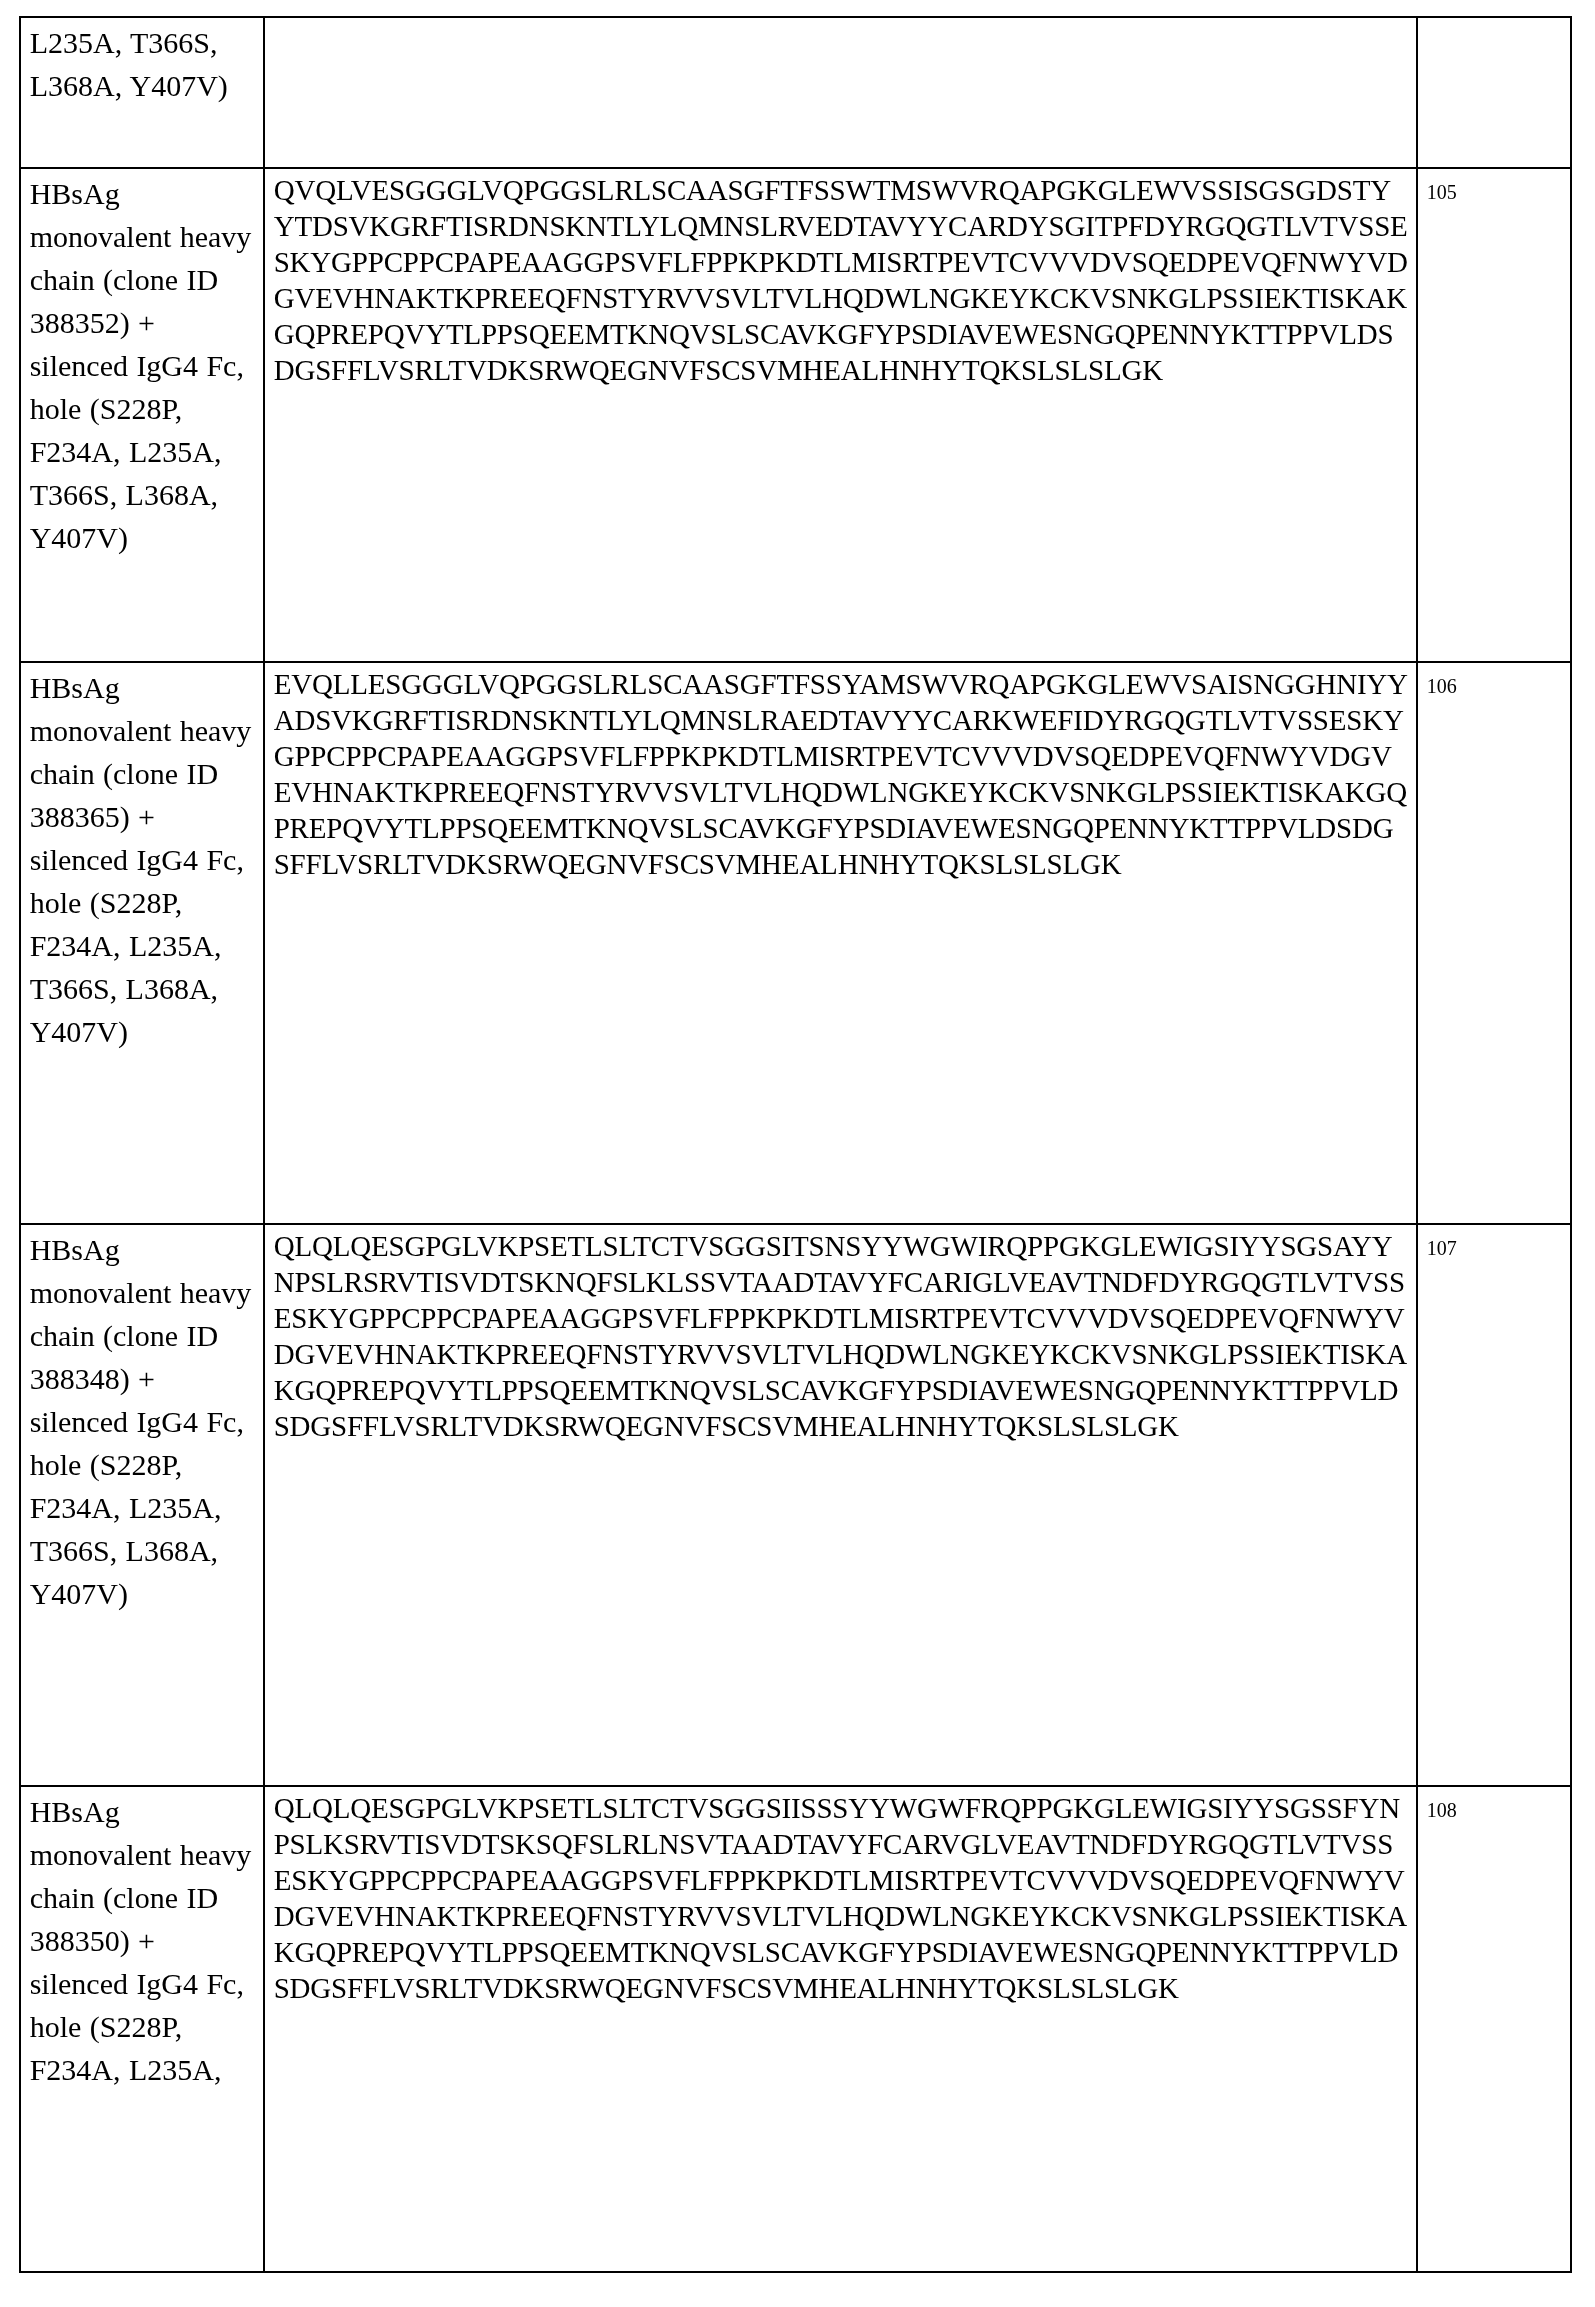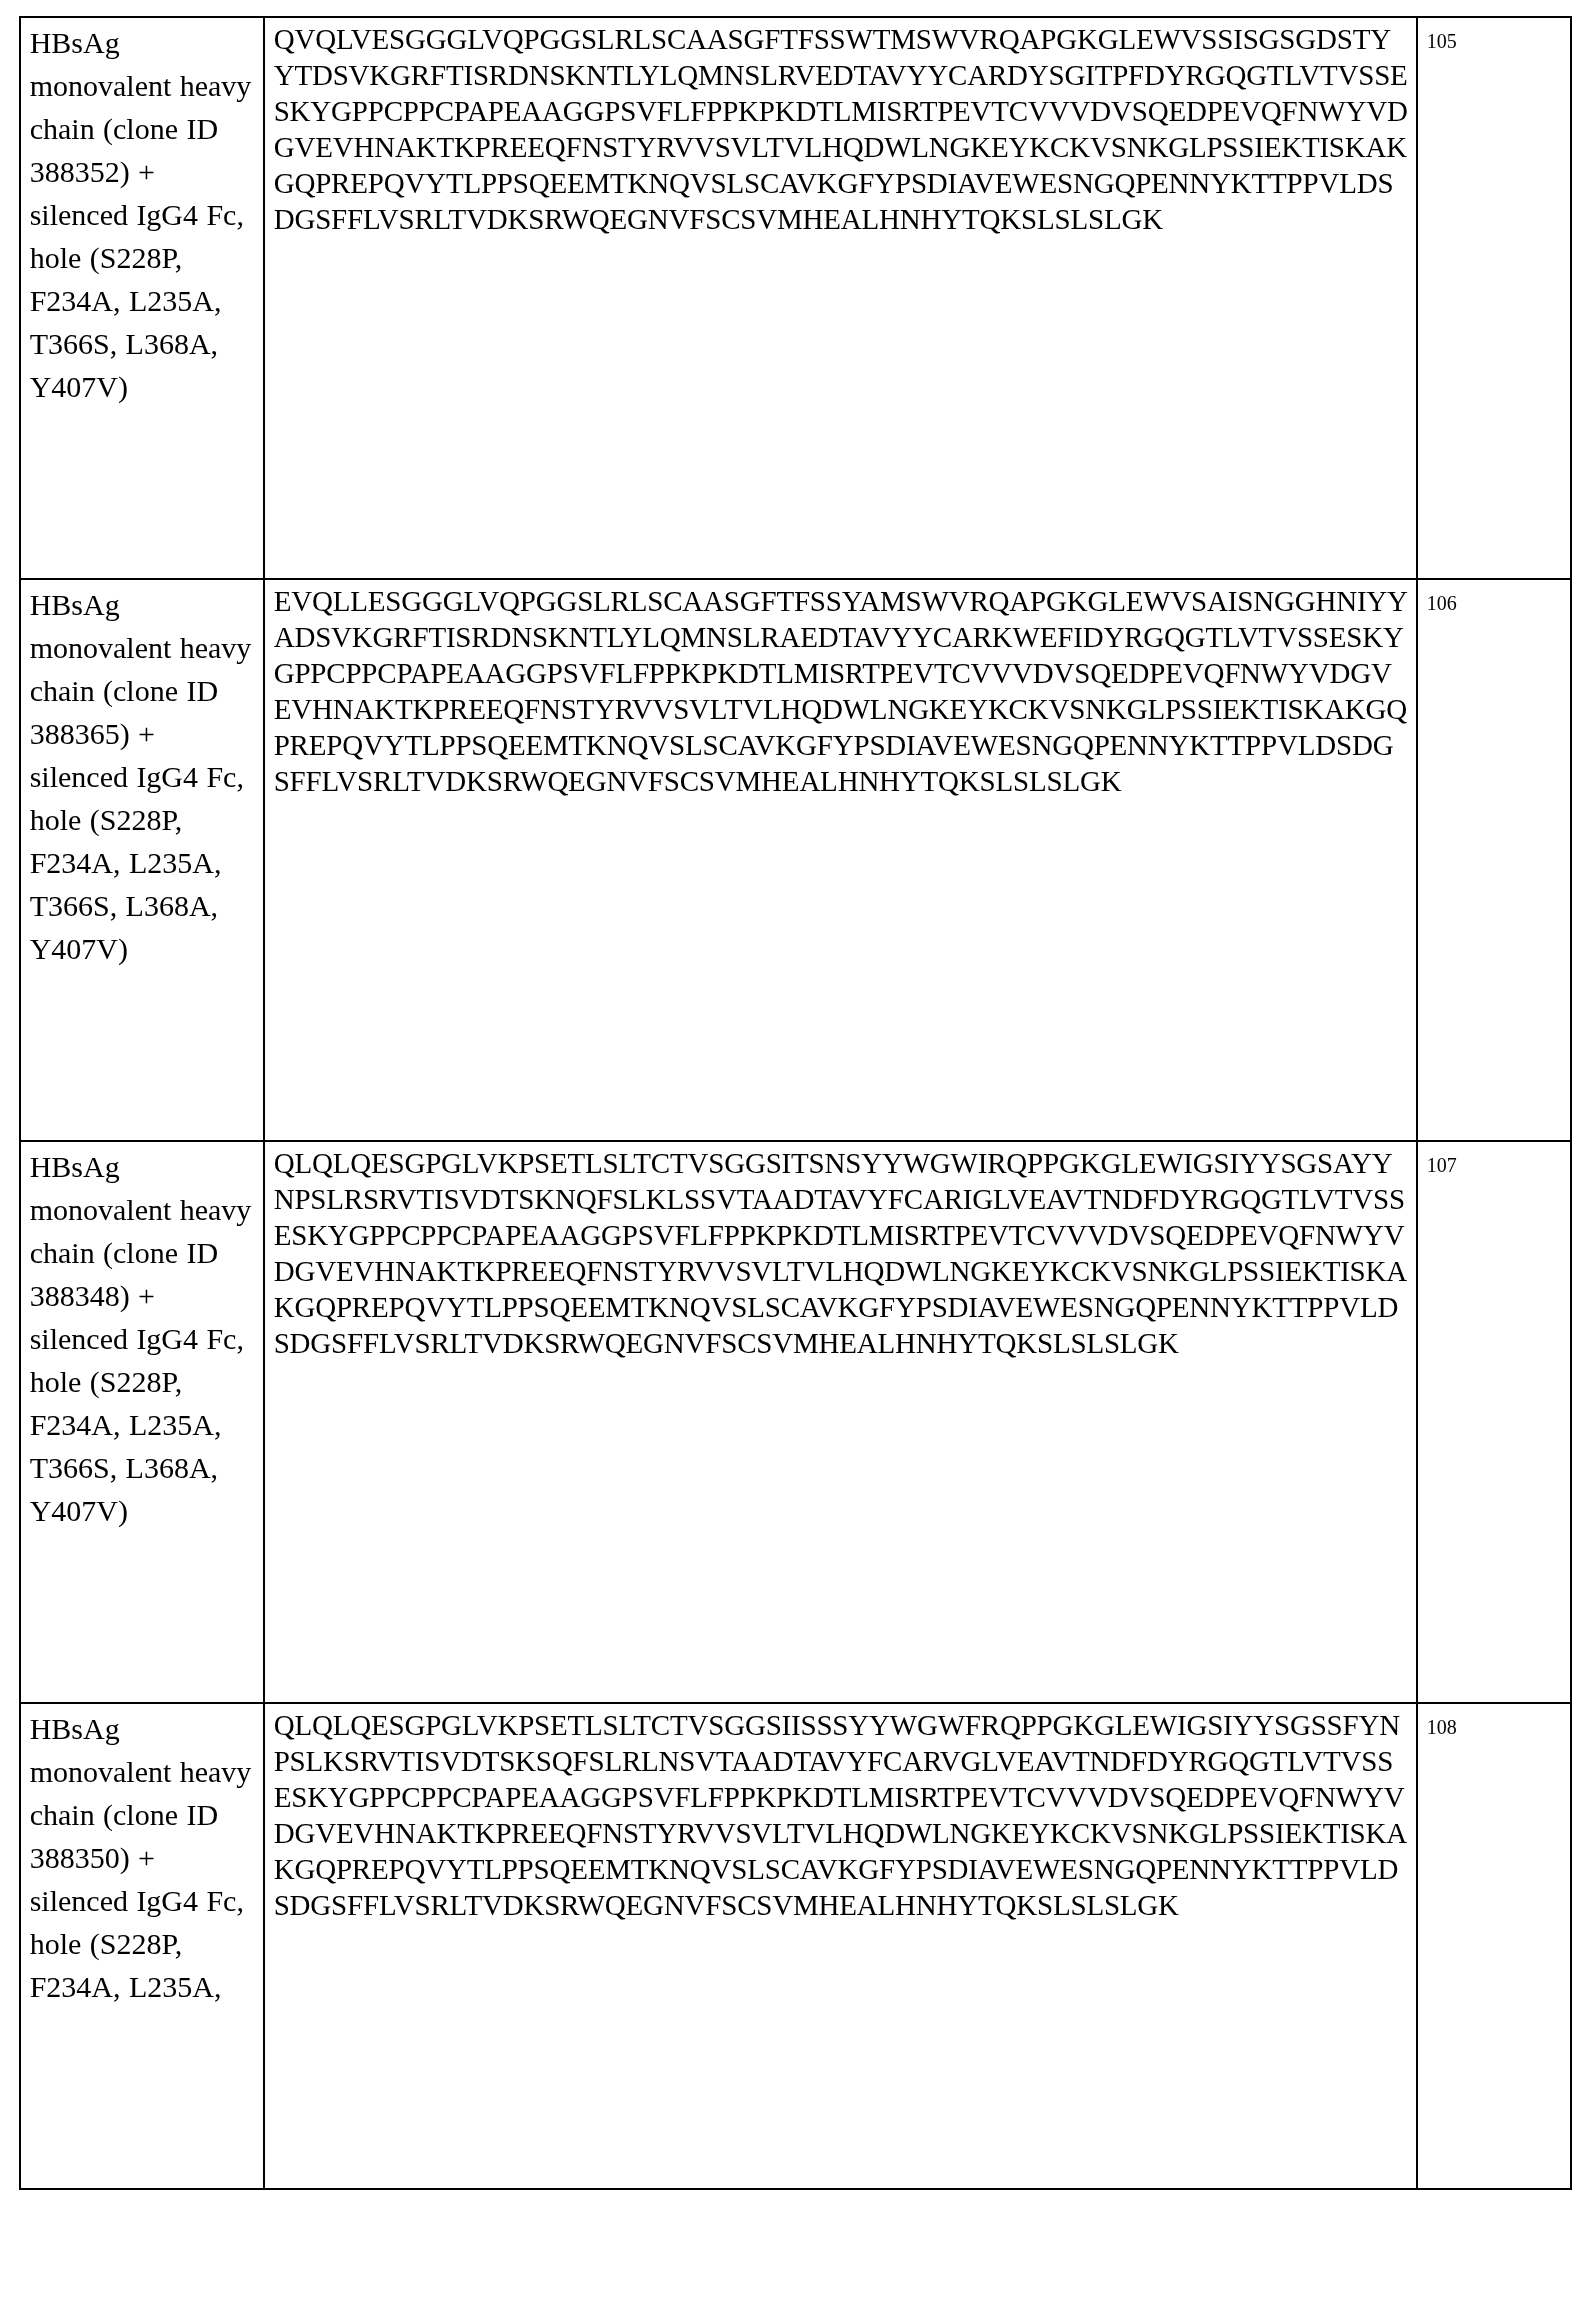--- a/index.html
+++ b/index.html
@@ -67,22 +67,33 @@
 
 <div class="page">
   <table class="seq-table">
     <colgroup>
       <col class="c-desc">
       <col class="c-seq">
       <col class="c-num">
     </colgroup>
     <tbody>
 
+      <tr style="height:151px;">
+        <td class="desc">
+          <span>L235A, T366S, L368A, Y407V)</span>
+        </td>
+        <td class="seq">
+          <span></span>
+        </td>
+        <td class="num">
+          <span></span>
+        </td>
+      </tr>
 
-      <tr style="height:562px;">
+      <tr style="height:494px;">
         <td class="desc">
           <span>HBsAg monovalent heavy chain (clone ID 388352) + silenced IgG4 Fc, hole (S228P, F234A, L235A, T366S, L368A, Y407V)</span>
         </td>
         <td class="seq">
           <span>QVQLVESGGGLVQPGGSLRLSCAASGFTFSSWTMSWVRQAPGKGLEWVSSISGSGDSTYYTDSVKGRFTISRDNSKNTLYLQMNSLRVEDTAVYYCARDYSGITPFDYRGQGTLVTVSSESKYGPPCPPCPAPEAAGGPSVFLFPPKPKDTLMISRTPEVTCVVVDVSQEDPEVQFNWYVDGVEVHNAKTKPREEQFNSTYRVVSVLTVLHQDWLNGKEYKCKVSNKGLPSSIEKTISKAKGQPREPQVYTLPPSQEEMTKNQVSLSCAVKGFYPSDIAVEWESNGQPENNYKTTPPVLDSDGSFFLVSRLTVDKSRWQEGNVFSCSVMHEALHNHYTQKSLSLSLGK</span>
         </td>
         <td class="num">
           <span>105</span>
         </td>
       </tr>

